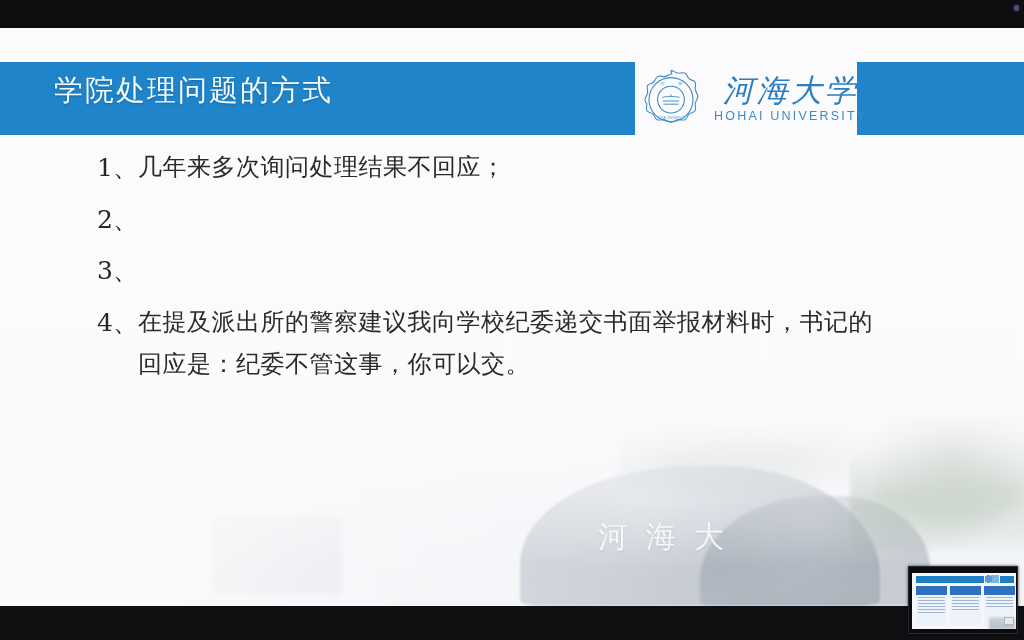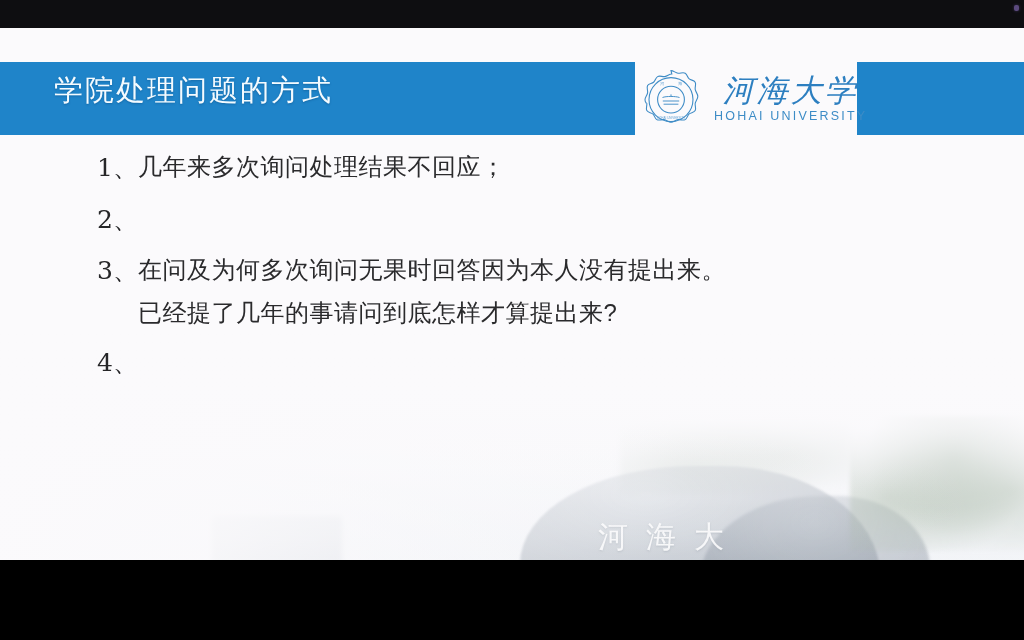--- a/index.html
+++ b/index.html
@@ -3,21 +3,21 @@
 <meta charset="utf-8">
 <style>
   html, body {
     margin: 0;
     padding: 0;
     background: #000;
   }
   #stage {
     position: relative;
     width: 1024px;
-    height: 560px;
+    height: 640px;
     overflow: hidden;
     background: #c4b5fd;
     font-family: "Liberation Sans", "DejaVu Sans", sans-serif;
   }
 
   
   .bar-top {
     position: absolute;
     left: 0; top: 0;
     width: 1024px; height: 28px;
@@ -368,28 +368,28 @@
           <div class="li-txt">几年来多次询问处理结果不回应；</div>
         </div>
       </div>
 
       <div class="li">
         <div class="li-num">2、</div>
       </div>
 
       <div class="li">
         <div class="li-num">3、</div>
-        <div class="li-body">
-          <div class="li-txt">在问及为何多次询问无果时回答因为本人没有提出来。</div>
-          <div class="li-txt cont">已经提了几年的事请问到底怎样才算提出来?</div>
-        </div>
       </div>
 
       <div class="li">
         <div class="li-num">4、</div>
+        <div class="li-body">
+          <div class="li-txt">在提及派出所的警察建议我向学校纪委递交书面举报材料时，书记的</div>
+          <div class="li-txt cont">回应是：纪委不管这事，你可以交。</div>
+        </div>
       </div>
 
     </div>
   </div>
 
   <div class="bar-bottom"></div>
 
   <div class="pip">
     <div class="pip-inner">
       <div class="pip-topbar"></div>

